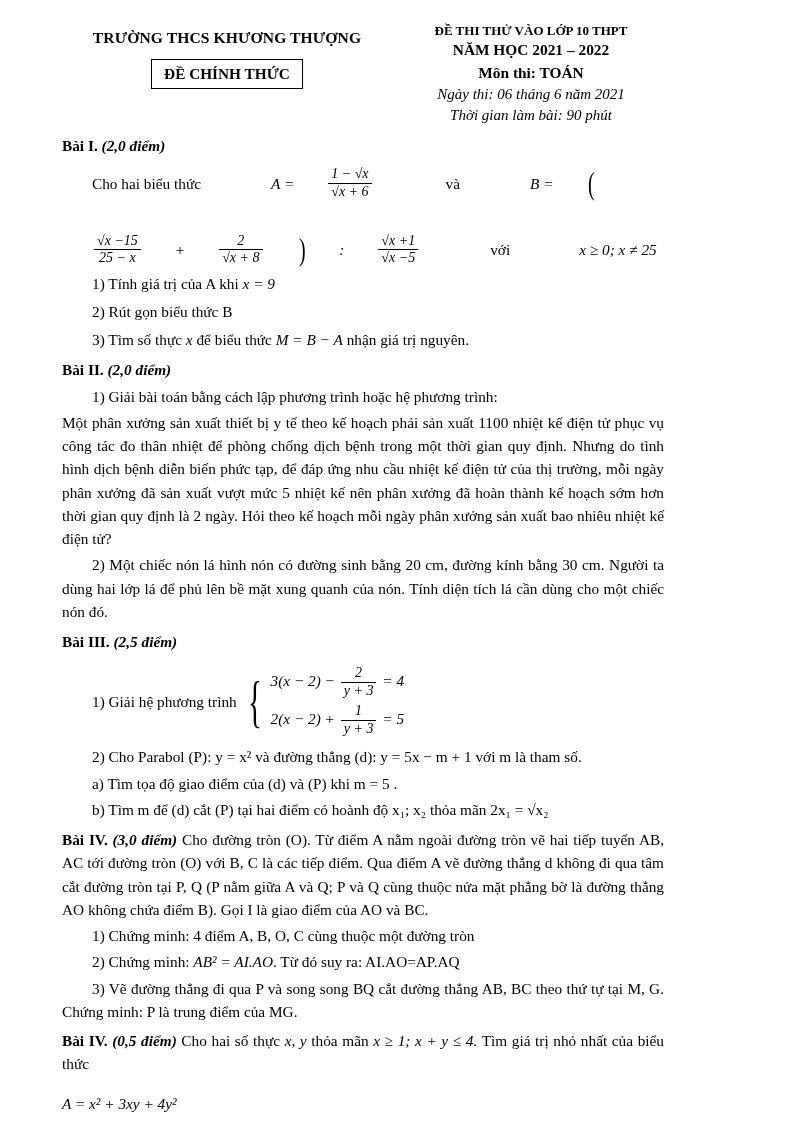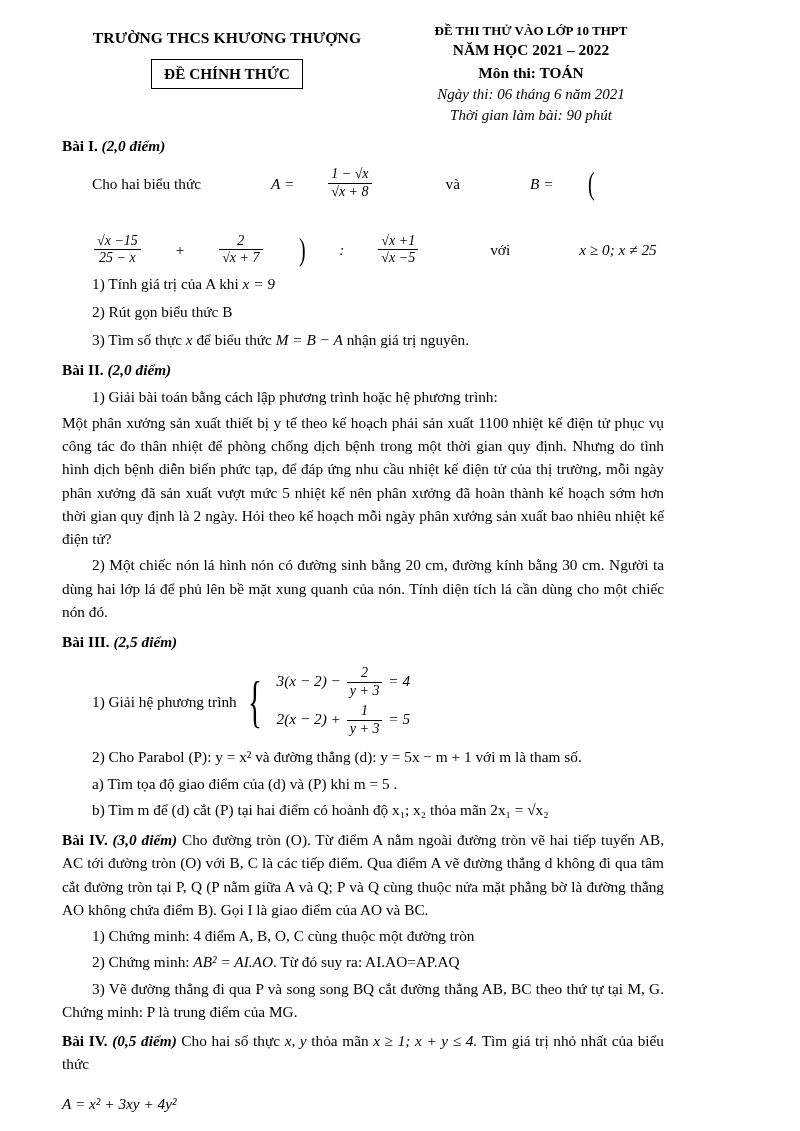--- a/index.html
+++ b/index.html
@@ -140,21 +140,21 @@
   .sys-label { margin-right: 4px; }
   .brace {
     font-size: 58px;
     font-weight: 200;
     line-height: .78;
     transform: scaleX(.5);
     display: inline-block;
     margin: 0 -6px 0 0;
   }
   .sys-eqs { display: inline-block; }
-  .sys-eqs > div { margin: 4px 14px; }
+  .sys-eqs > div { margin: 4px 8px; }
 
   .footer {
     text-align: center;
     margin-top: 16px;
     font-weight: normal;
     letter-spacing: .3px;
   }
 </style>
 </head>
 <body>
@@ -179,35 +179,35 @@
     <span>Bài I.</span>
     <span class="pts">(2,0 điểm)</span>
   </div>
 
   <div class="eqline" style="margin-left:30px;">
     <span>Cho hai biểu thức</span>
     <span style="width:6px"></span>
     <span class="math">A =</span>
     <span class="frac">
       <span class="num math">1 − √x</span>
-      <span class="den math">√x + 8</span>
+      <span class="den math">√x + 6</span>
     </span>
     <span style="width:8px"></span>
     <span>và</span>
     <span style="width:6px"></span>
     <span class="math">B =</span>
     <span class="paren-big">(</span>
     <span class="frac">
       <span class="num math">√x −15</span>
       <span class="den math">25 − x</span>
     </span>
     <span class="math">+</span>
     <span class="frac">
       <span class="num math">2</span>
-      <span class="den math">√x + 7</span>
+      <span class="den math">√x + 8</span>
     </span>
     <span class="paren-big">)</span>
     <span class="math">:</span>
     <span class="frac">
       <span class="num math">√x +1</span>
       <span class="den math">√x −5</span>
     </span>
     <span style="width:6px"></span>
     <span>với</span>
     <span style="width:5px"></span>

